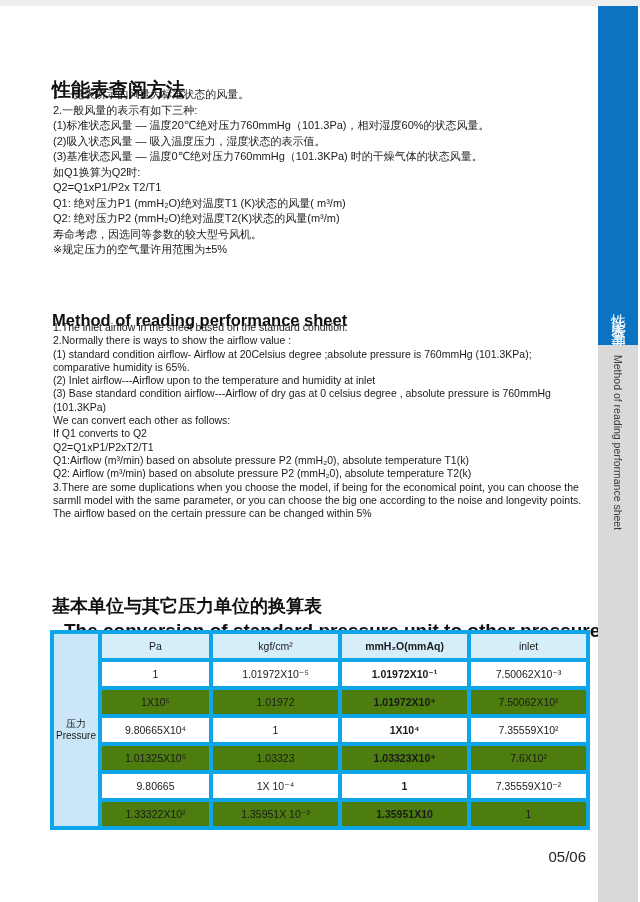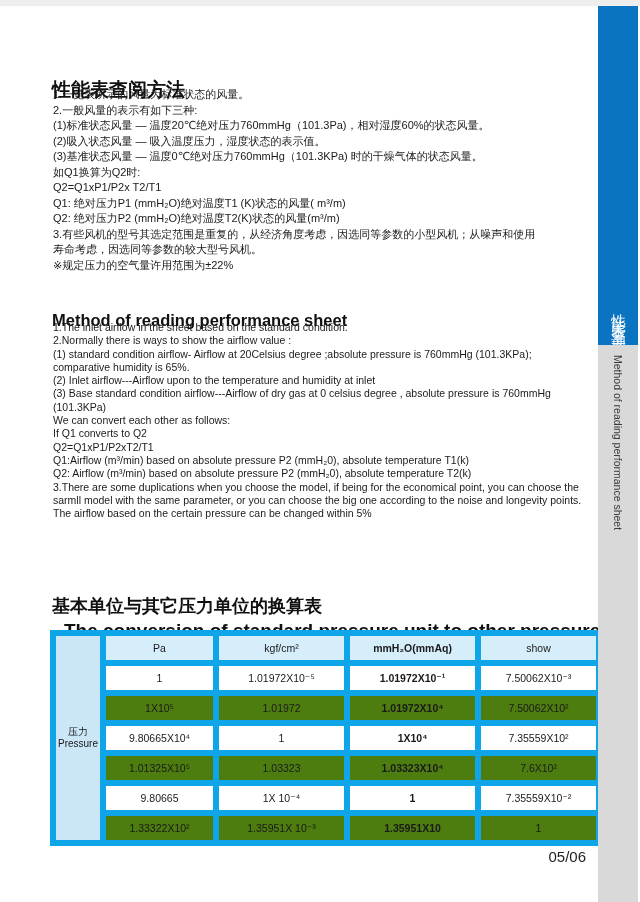--- a/index.html
+++ b/index.html
@@ -8,21 +8,21 @@
   .top-edge{position:absolute;left:0;top:0;width:640px;height:6px;background:#eeeeee;}
 
   .zh-title{position:absolute;left:52px;top:64px;font-size:19px;font-weight:bold;color:#111;}
   .zh-body{position:absolute;left:53px;top:87px;width:520px;font-size:11px;line-height:15.5px;color:#1a1a1a;}
   .en-title{position:absolute;left:52px;top:297px;font-size:16.5px;font-weight:bold;color:#111;}
   .en-body{position:absolute;left:53px;top:321px;width:530px;font-size:10.5px;line-height:13.3px;color:#1a1a1a;}
   .sec3-zh{position:absolute;left:52px;top:579px;font-size:18px;font-weight:bold;color:#111;}
   .sec3-en{position:absolute;left:64px;top:601px;font-size:19px;font-weight:bold;color:#111;}
 
   table.conv{position:absolute;left:50px;top:630px;border-collapse:collapse;table-layout:fixed;}
-  table.conv td,table.conv th{border:6px solid #0ea5e9;height:24px;text-align:center;
+  table.conv td,table.conv th{border:4px solid #0ea5e9;height:24px;text-align:center;
        vertical-align:middle;font-size:10.5px;font-weight:normal;color:#1a1a1a;padding:0 2px;}
   table.conv .c-label{width:36px;background:#cbe7f7;font-size:10px;line-height:12px;}
   table.conv .c0{width:103px;} table.conv .c1{width:121px;}
   table.conv .c2{width:121px;font-weight:bold;} table.conv .c3{width:111px;}
   table.conv th{background:#d6edfa;}
   table.conv tr.alt td{background:#4d7c0f;}
 
   .page-num{position:absolute;left:500px;top:848px;width:86px;text-align:right;font-size:15px;color:#222;}
 
   .tab-blue{position:absolute;left:598px;top:6px;width:40px;height:339px;background:#0b74c2;}
@@ -43,23 +43,22 @@
 <div class="zh-body">
   <div>1.一览表所示的风量为标准状态的风量。</div>
   <div>2.一般风量的表示有如下三种:</div>
   <div>(1)标准状态风量 — 温度20℃绝对压力760mmHg（101.3Pa)，相对湿度60%的状态风量。</div>
   <div>(2)吸入状态风量 — 吸入温度压力，湿度状态的表示值。</div>
   <div>(3)基准状态风量 — 温度0℃绝对压力760mmHg（101.3KPa) 时的干燥气体的状态风量。</div>
   <div>如Q1换算为Q2时:</div>
   <div>Q2=Q1xP1/P2x T2/T1</div>
   <div>Q1: 绝对压力P1 (mmH₂O)绝对温度T1 (K)状态的风量( m³/m)</div>
   <div>Q2: 绝对压力P2 (mmH₂O)绝对温度T2(K)状态的风量(m³/m)</div>
-  <div>3.有些风机的型号其选定范围是重复的，从经济角度考虑，因选同等参数的小型风机；从噪声和使用</div>
   <div>寿命考虑，因选同等参数的较大型号风机。</div>
-  <div>※规定压力的空气量许用范围为±22%</div>
+  <div>※规定压力的空气量许用范围为±5%</div>
 </div>
 
 <h2 class="en-title">Method of reading performance sheet</h2>
 
 <div class="en-body">
   <div>1.The inlet airflow in the sheet based on the standard condition.</div>
   <div>2.Normally there is ways to show the airflow value :</div>
   <div>(1) standard condition airflow- Airflow at 20Celsius degree ;absolute pressure is 760mmHg (101.3KPa);</div>
   <div>comparative humidity is 65%.</div>
   <div>(2) Inlet airflow---Airflow upon to the temperature and humidity at inlet</div>
@@ -80,21 +79,21 @@
 <table class="conv">
   <tbody>
     <tr>
       <td class="c-label" rowspan="7">
         <span>压力</span><br>
         <span>Pressure</span>
       </td>
       <th class="c0">Pa</th>
       <th class="c1">kgf/cm²</th>
       <th class="c2">mmH₂O(mmAq)</th>
-      <th class="c3">show</th>
+      <th class="c3">inlet</th>
     </tr>
     <tr>
       <td class="c0">1</td>
       <td class="c1">1.01972X10⁻⁵</td>
       <td class="c2">1.01972X10⁻¹</td>
       <td class="c3">7.50062X10⁻³</td>
     </tr>
     <tr class="alt">
       <td class="c0">1X10⁵</td>
       <td class="c1">1.01972</td>

